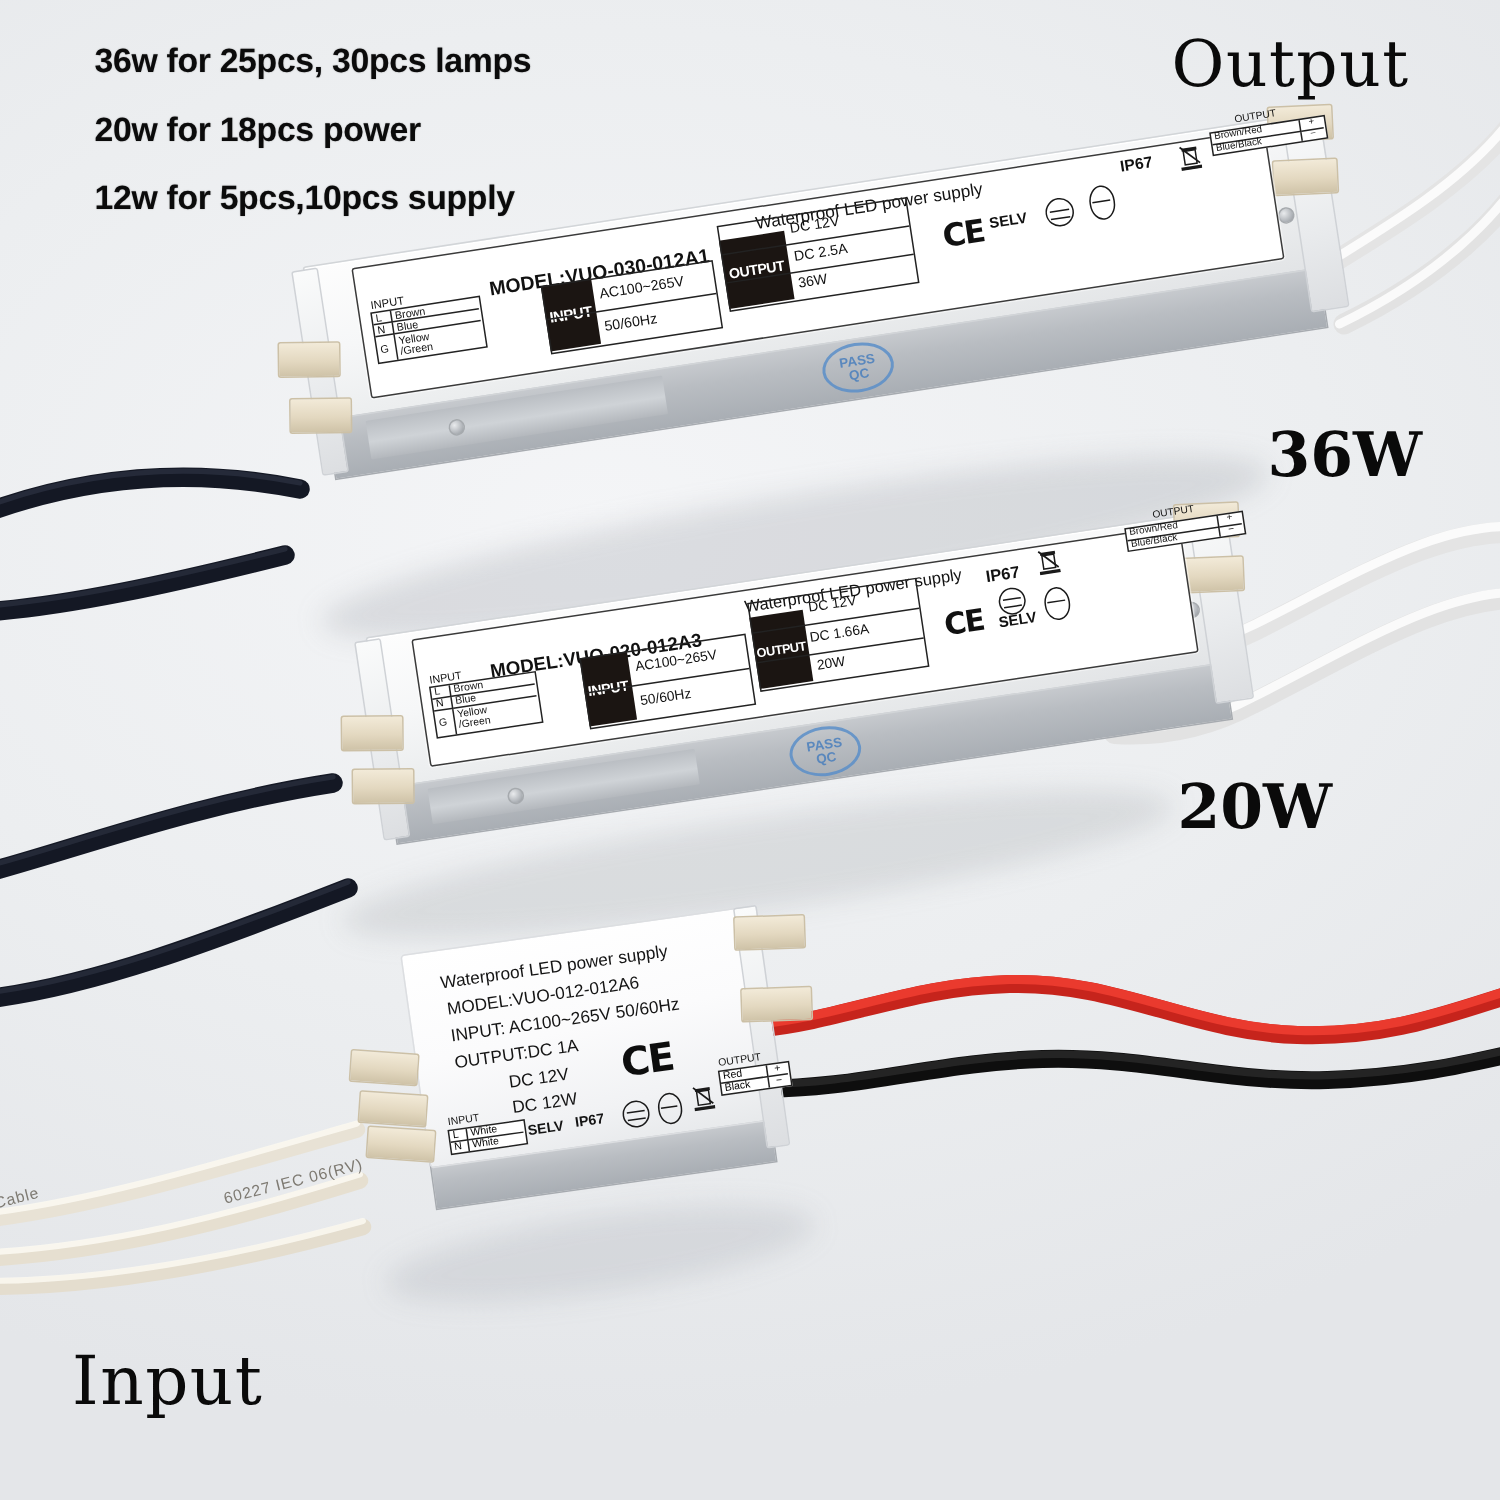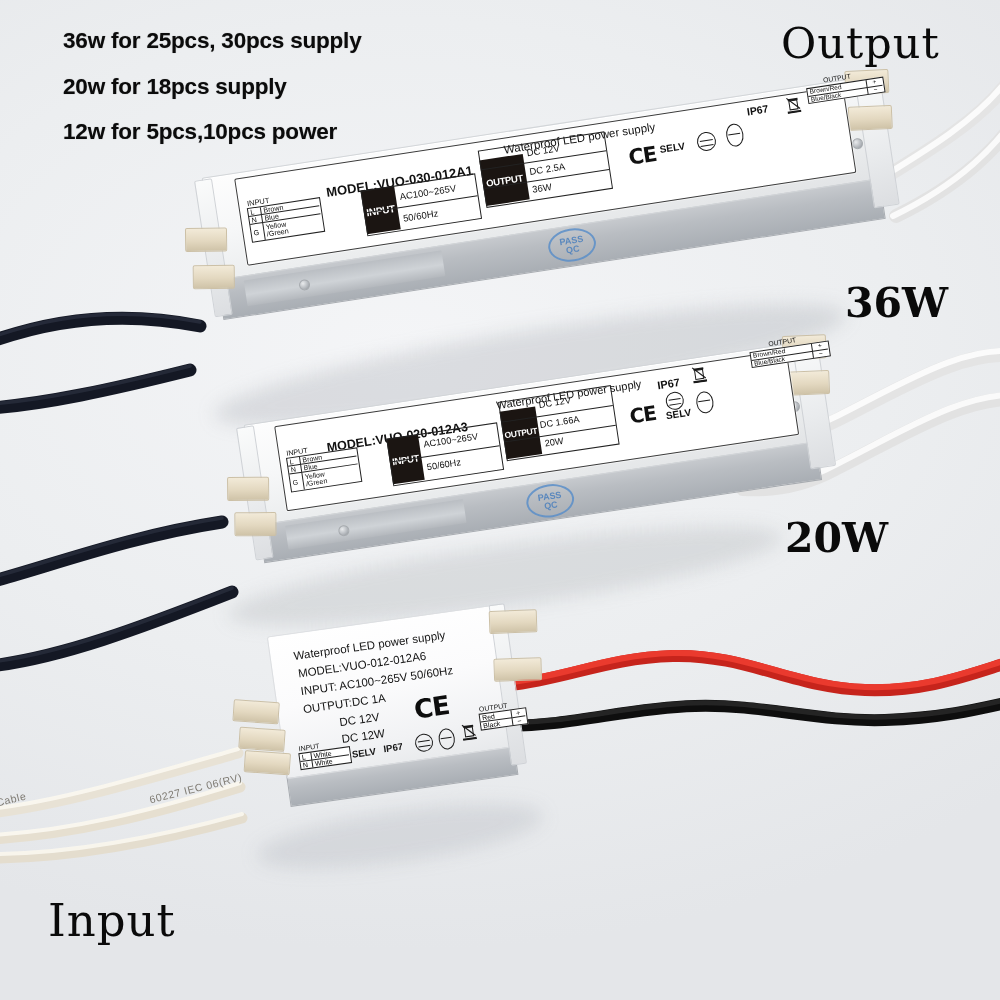--- a/index.html
+++ b/index.html
@@ -112,23 +112,23 @@
   }
 
   .shadow{position:absolute;z-index:2;border-radius:50%;filter:blur(9px);}
 </style>
 </head>
 <body>
 
 <div class="stage">
 
   <div class="spec-list">
-    <div class="spec-line">36w for 25pcs, 30pcs supply</div>
-    <div class="spec-line">20w for 18pcs supply</div>
-    <div class="spec-line">12w for 5pcs,10pcs power</div>
+    <div class="spec-line">36w for 25pcs, 30pcs lamps</div>
+    <div class="spec-line">20w for 18pcs power</div>
+    <div class="spec-line">12w for 5pcs,10pcs supply</div>
   </div>
 
   <div class="annot" id="annot-output">Output</div>
   <div class="annot" id="annot-input">Input</div>
   <div class="annot" id="annot-36w">36W</div>
   <div class="annot" id="annot-20w">20W</div>
 
   <div class="shadow" style="left:210px;top:330px;width:640px;height:70px;background:rgba(120,125,135,.20);transform:rotate(-9deg);"></div>
   <div class="shadow" style="left:225px;top:545px;width:560px;height:62px;background:rgba(120,125,135,.18);transform:rotate(-8deg);"></div>
   <div class="shadow" style="left:255px;top:810px;width:290px;height:52px;background:rgba(120,125,135,.16);transform:rotate(-8deg);"></div>

